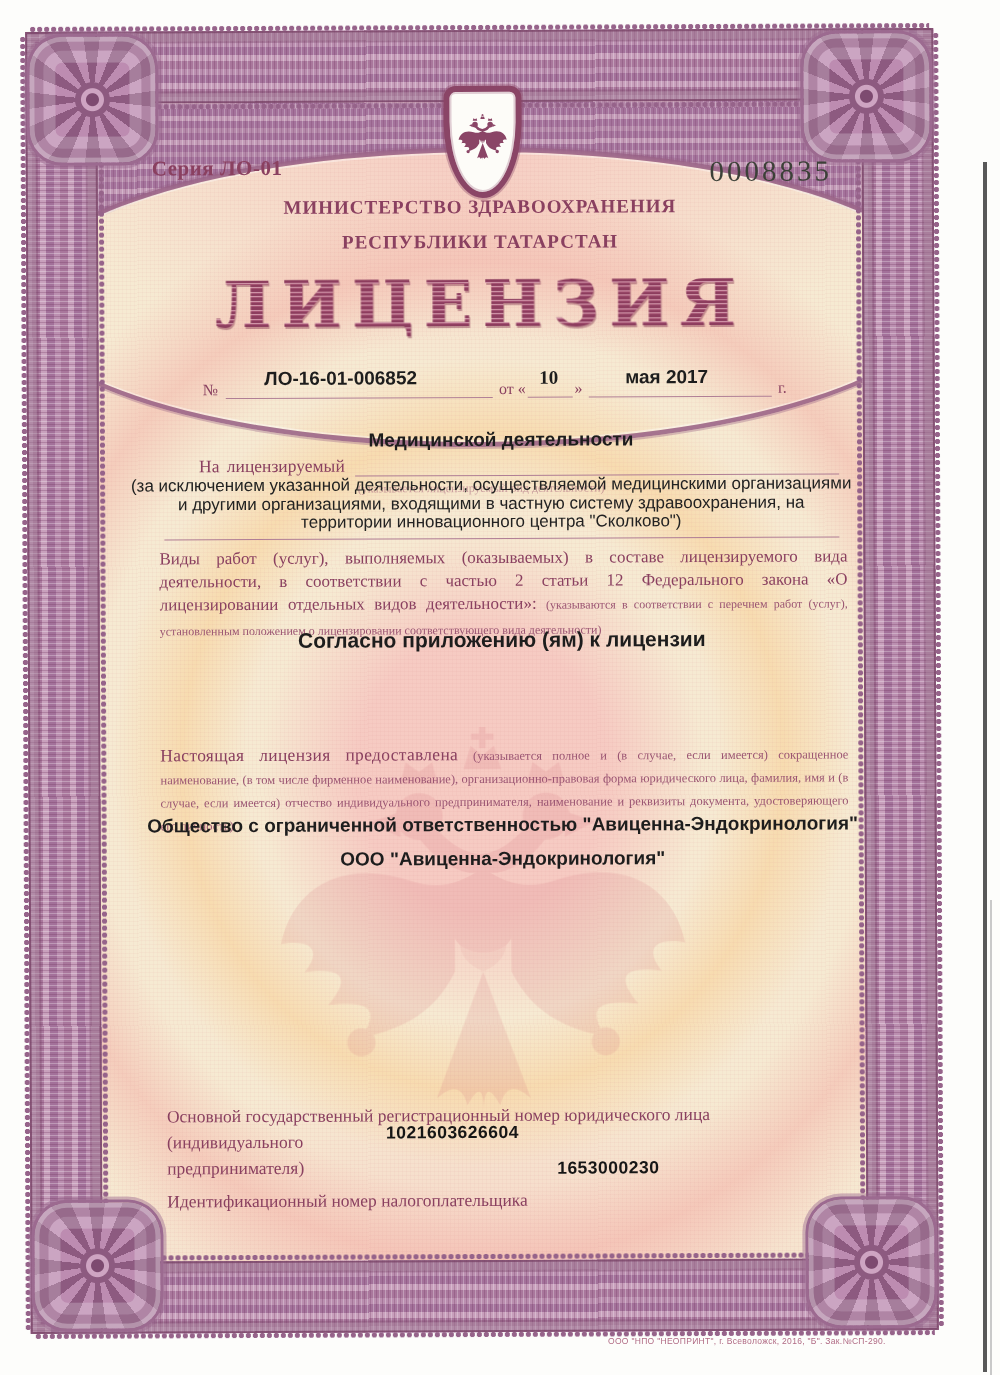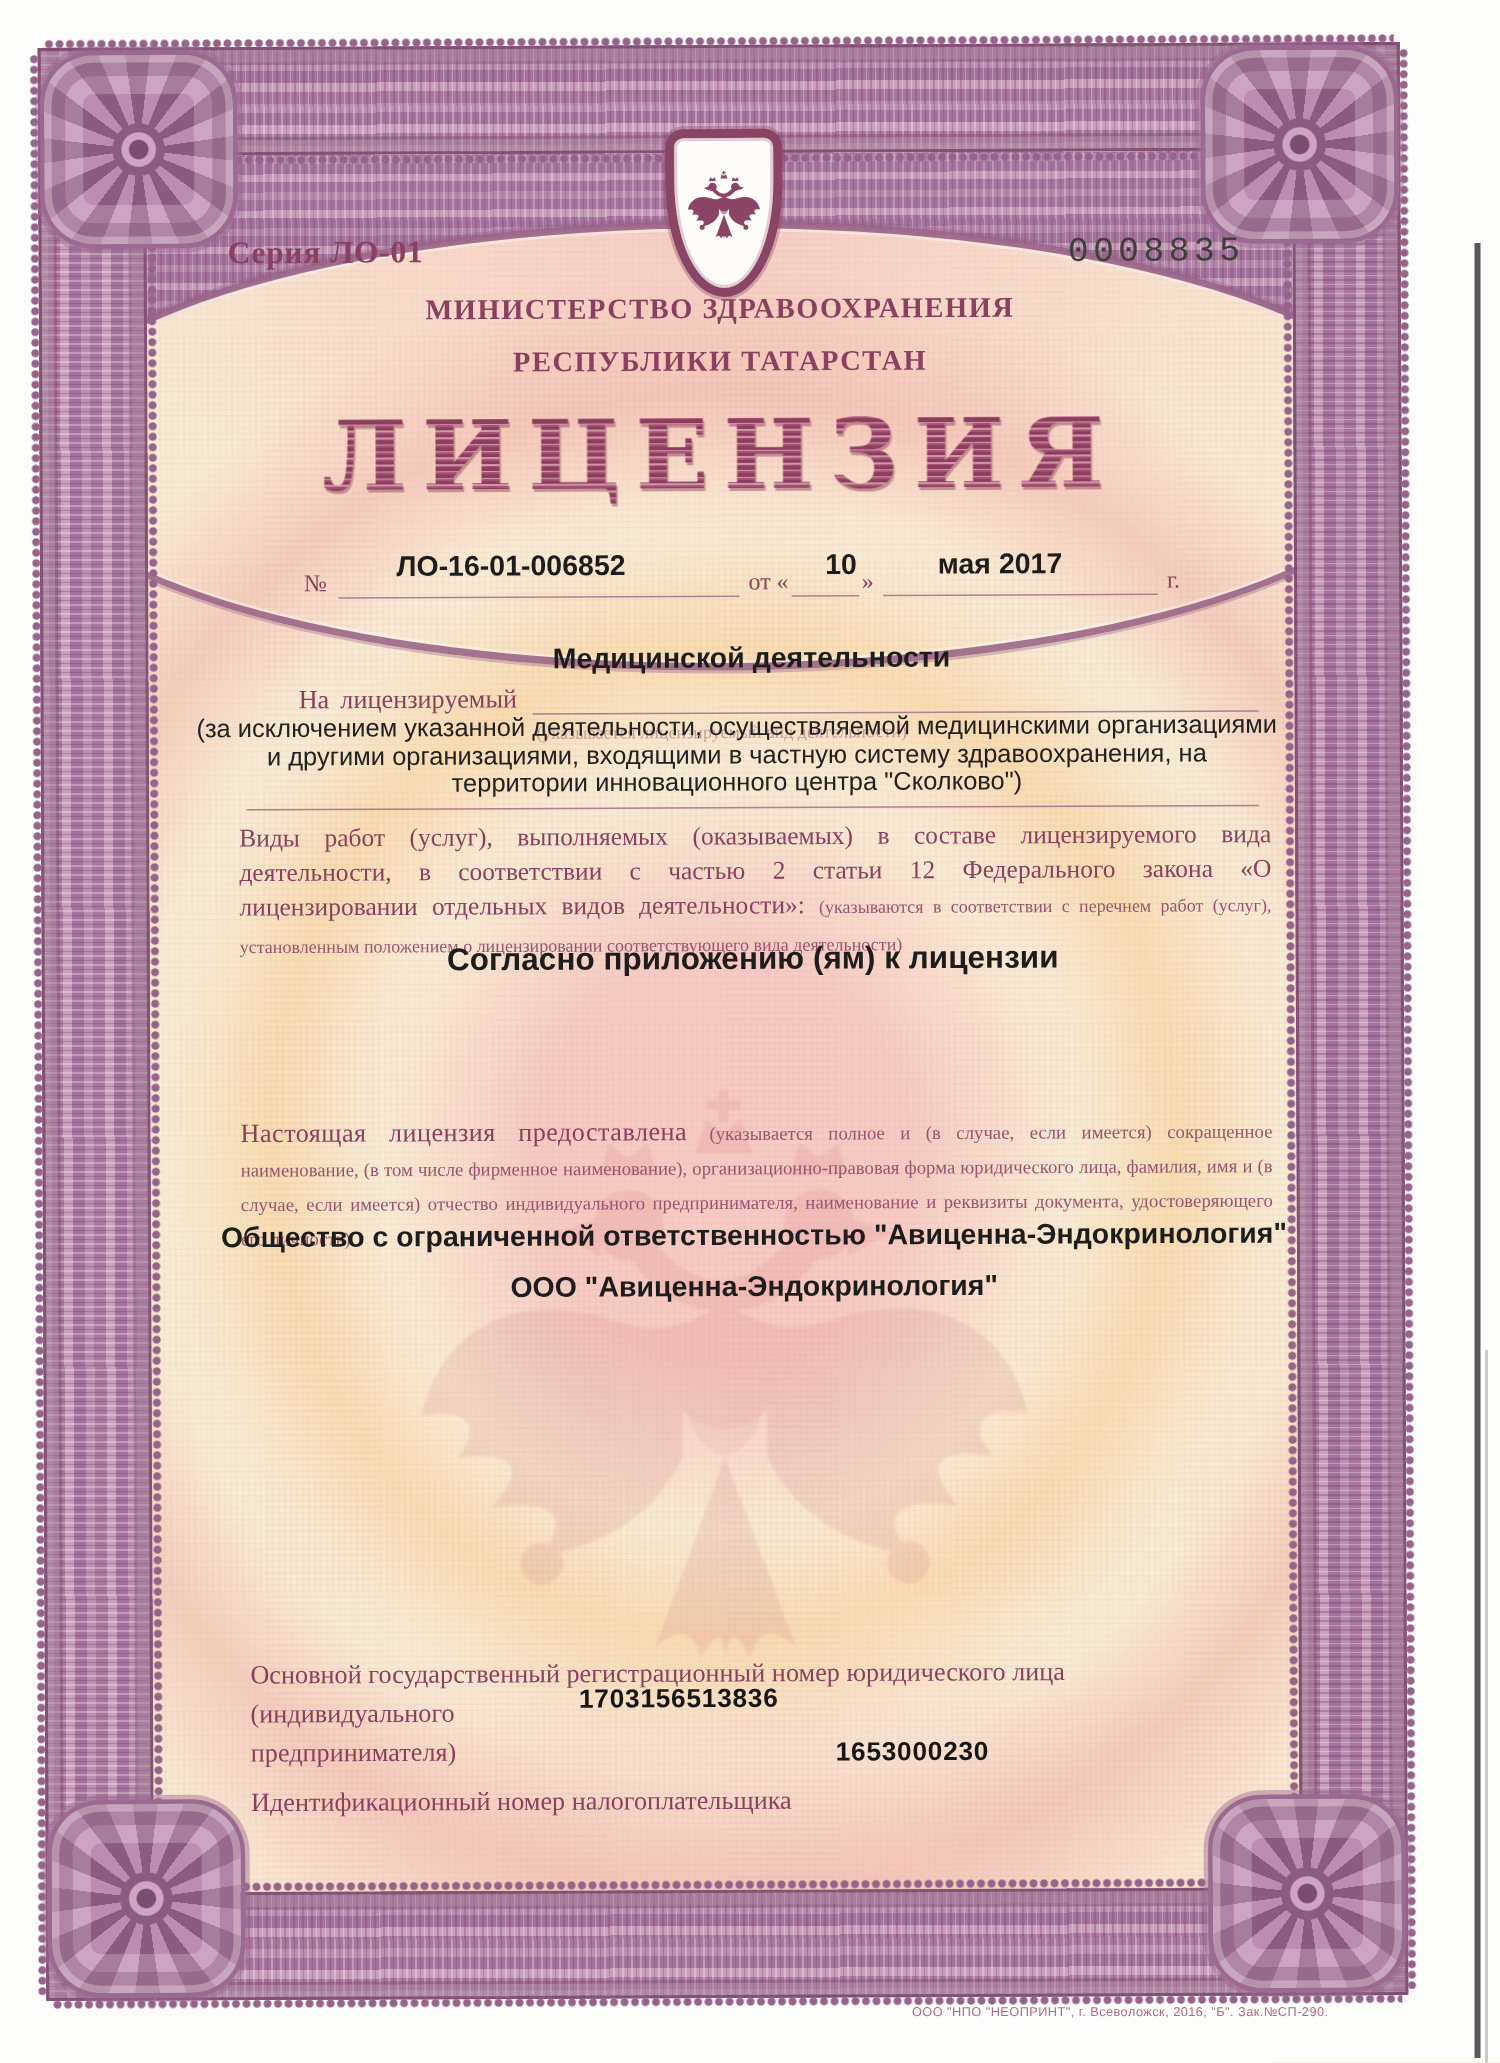--- a/index.html
+++ b/index.html
@@ -96,21 +96,21 @@
     display:flex;align-items:center;justify-content:center;
   }
   .shield svg{width:56px;height:68px;}
   
   .content{position:absolute;z-index:6;inset:0;}
   .abs{position:absolute;}
   .serif{font-family:"Liberation Serif", serif;color:#8a4060;}
   .typed{font-family:"Liberation Sans", sans-serif;color:#1d1d1d;}
   .center{text-align:center;}
   .serial{font-size:21px;font-weight:bold;letter-spacing:.5px;}
-  .form-number{font-family:Liberation Mono, monospace;font-size:23px;color:#3c4038;letter-spacing:3px;}
+  .form-number{font-family:Liberation Serif, serif;font-size:29px;color:#3c4038;letter-spacing:3px;}
   .ministry{left:72px;right:72px;text-align:center;font-weight:bold;font-size:19px;letter-spacing:1px;color:#8a4060;}
   .doc-title{
     left:72px;right:72px;text-align:center;
     font-family:"DejaVu Serif", serif;font-weight:bold;font-size:64px;letter-spacing:10px;
     color:#9b4767;
     background:repeating-linear-gradient(180deg, #8d3d5e 0 2.2px, #d095a8 2.2px 3.2px, #a65474 3.2px 4.5px);
     -webkit-background-clip:text;background-clip:text;-webkit-text-fill-color:transparent;
     filter:drop-shadow(1px 2px 0 rgba(120,40,70,.4));
   }
   .num-values span{position:absolute;font-family:"Liberation Sans", sans-serif;font-weight:bold;font-size:19px;color:#1d1d1d;text-align:center;}
@@ -191,21 +191,21 @@
     <div class="abs serif serial" style="left:126px;top:125px;">Серия ЛО-01</div>
     <div class="abs form-number" style="left:660px;top:126px;width:170px;text-align:center;">0008835</div>
 
     <div class="abs ministry" style="top:166px;">МИНИСТЕРСТВО ЗДРАВООХРАНЕНИЯ</div>
     <div class="abs ministry" style="top:201px;">РЕСПУБЛИКИ ТАТАРСТАН</div>
 
     <div class="abs doc-title" style="top:236px;">ЛИЦЕНЗИЯ</div>
 
     <div class="num-values">
       <span style="left:194px;top:337px;width:240px;">ЛО-16-01-006852</span>
-      <span style="left:484px;top:337px;width:100px;">10</span>
+      <span style="left:472px;top:337px;width:100px;font-family:Liberation Serif, serif;">10</span>
       <span style="left:560px;top:337px;width:160px;">мая 2017</span>
     </div>
 
     <div class="abs rule-row" style="left:176px;right:148px;top:348px;height:20px;">
       <span class="serif">№</span>
       <span class="rule" style="flex:262 0 0;margin:0 6px 0 8px;"></span>
       <span class="serif">от «</span>
       <span class="rule" style="flex:44 0 0;margin:0 2px;"></span>
       <span class="serif">»</span>
       <span class="rule" style="flex:180 0 0;margin:0 6px;"></span>
@@ -241,21 +241,21 @@
       <span class="hint" style="font-size:12.5px;">(указывается полное и (в случае, если имеется) сокращенное наименование, (в том числе фирменное наименование), организационно-правовая форма юридического лица, фамилия, имя и (в случае, если имеется) отчество индивидуального предпринимателя, наименование и реквизиты документа, удостоверяющего его личность)</span>
     </div>
 
     <div class="abs typed center" style="left:40px;right:0;top:784px;font-weight:bold;font-size:19px;">Общество с ограниченной ответственностью "Авиценна-Эндокринология"</div>
     <div class="abs typed center" style="left:40px;right:0;top:818px;font-weight:bold;font-size:19px;">ООО "Авиценна-Эндокринология"</div>
 
     <div class="abs serif" style="left:137px;right:96px;top:1072px;font-size:17.5px;line-height:26px;">
       <div>Основной  государственный регистрационный номер юридического лица (индивидуального</div>
       <div>предпринимателя)</div>
     </div>
-    <div class="abs bold-typed" style="left:356px;top:1092px;font-size:17.5px;letter-spacing:.5px;">1703156513836</div>
+    <div class="abs bold-typed" style="left:356px;top:1092px;font-size:17.5px;letter-spacing:.5px;">1021603626604</div>
 
     <div class="abs serif" style="left:137px;top:1160px;font-size:17.5px;">Идентификационный номер налогоплательщика</div>
     <div class="abs bold-typed" style="left:527px;top:1128px;font-size:17.5px;letter-spacing:.5px;">1653000230</div>
 
   </div>
 </div>
 
 <div class="printer-note" style="left:608px;top:1336px;">ООО "НПО "НЕОПРИНТ", г. Всеволожск, 2016, "Б".      Зак.№СП-290.</div>
 
 <div class="scan-line" style="left:983px;top:162px;width:4px;height:1210px;"></div>

